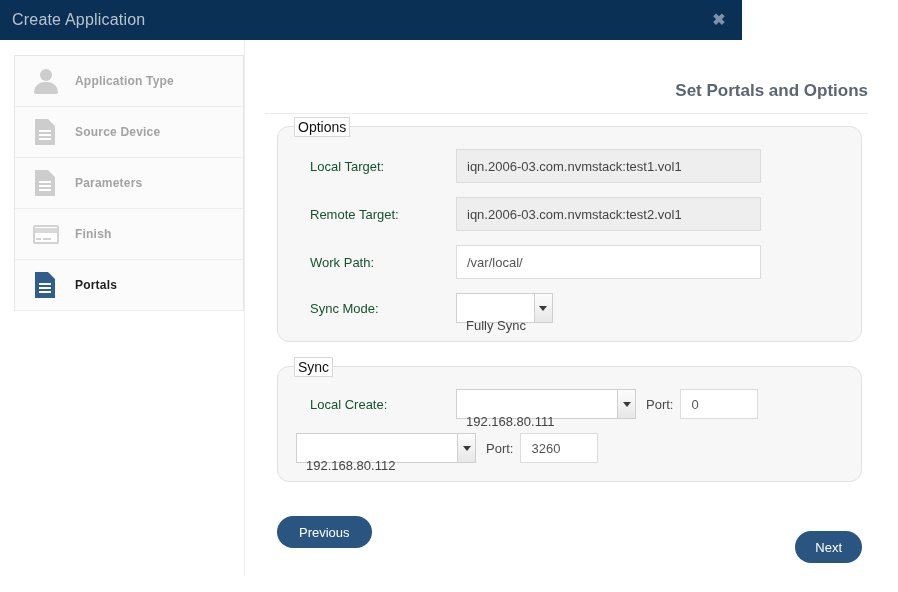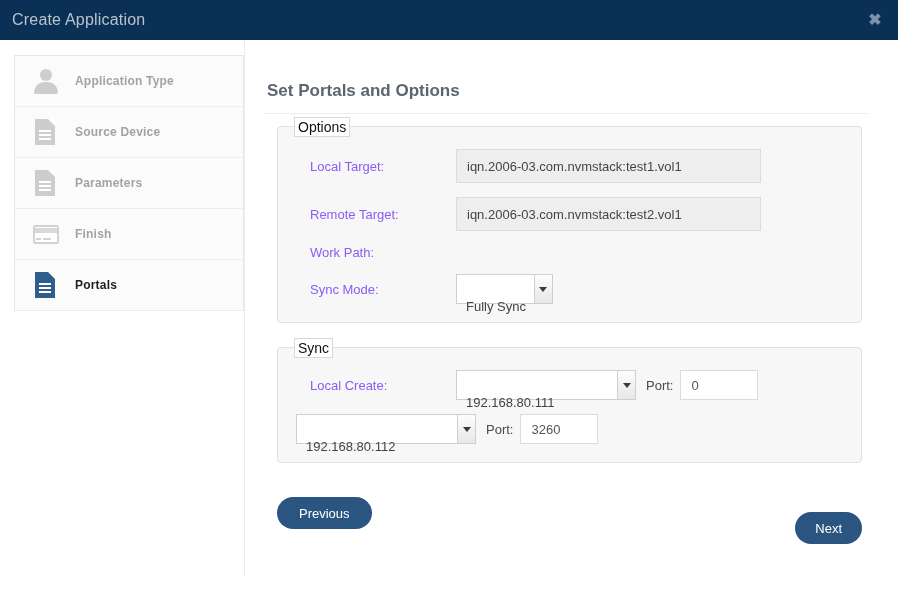--- a/index.html
+++ b/index.html
@@ -15,21 +15,21 @@
     position: relative;
     width: 898px;
     height: 592px;
     background: #ffffff;
   }
 
   
   #titlebar {
     position: absolute;
     left: 0; top: 0;
-    width: 898px; height: 40px;
+    width: 742px; height: 40px;
     background: #0a3055;
     display: flex;
     align-items: center;
   }
   #titlebar-title {
     color: #b9c3cd;
     font-size: 16px;
     letter-spacing: .2px;
     margin-left: 12px;
     white-space: nowrap;
@@ -149,28 +149,29 @@
     flex: 1;
     border-left: 1px solid #ededed;
     padding: 30px 30px 0 20px;
   }
   #page-title {
     font-size: 17px;
     color: #5b6672;
     padding: 0 0 12px 2px;
     border-bottom: 1px solid #ececec;
     margin-bottom: 12px;
+    text-align: right;
   }
 
   
   .fieldset {
     position: relative;
     border: 1px solid #e1e1e1;
     background: #f7f7f7;
-    border-radius: 4px;
+    border-radius: 12px;
     margin: 0 6px 24px 12px;
     padding: 22px 18px 16px 18px;
   }
   .legend {
     position: absolute;
     left: 16px; top: -10px;
     background: #ffffff;
     border: 1px solid #d8d8d8;
     padding: 0 3px;
     font-size: 14px;
@@ -181,21 +182,21 @@
   .form-row {
     display: flex;
     align-items: center;
     margin-bottom: 14px;
   }
   .form-row:last-child { margin-bottom: 2px; }
   .form-label {
     width: 160px;
     flex: 0 0 160px;
     font-size: 13px;
-    color: #8b5cf6;
+    color: #14532d;
     padding-left: 14px;
   }
 
   .txt {
     height: 34px;
     border: 1px solid #dcdcdc;
     background: #ffffff;
     font-size: 13px;
     color: #555555;
     padding: 7px 10px;
@@ -351,20 +352,21 @@
           <input class="txt txt-wide readonly" type="text" readonly="" value="iqn.2006-03.com.nvmstack:test1.vol1" style="">
         </div>
 
         <div class="form-row">
           <span class="form-label">Remote Target:</span>
           <input class="txt txt-wide readonly" type="text" readonly="" value="iqn.2006-03.com.nvmstack:test2.vol1" style="">
         </div>
 
         <div class="form-row">
           <span class="form-label">Work Path:</span>
+          <input class="txt txt-wide" type="text" value="/var/local/" style="">
         </div>
 
         <div class="form-row">
           <span class="form-label">Sync Mode:</span>
           <span class="sel sel-sync">
             <span class="sel-value">Fully Sync</span>
             <span class="sel-arrow"></span>
           </span>
         </div>
       </div>

